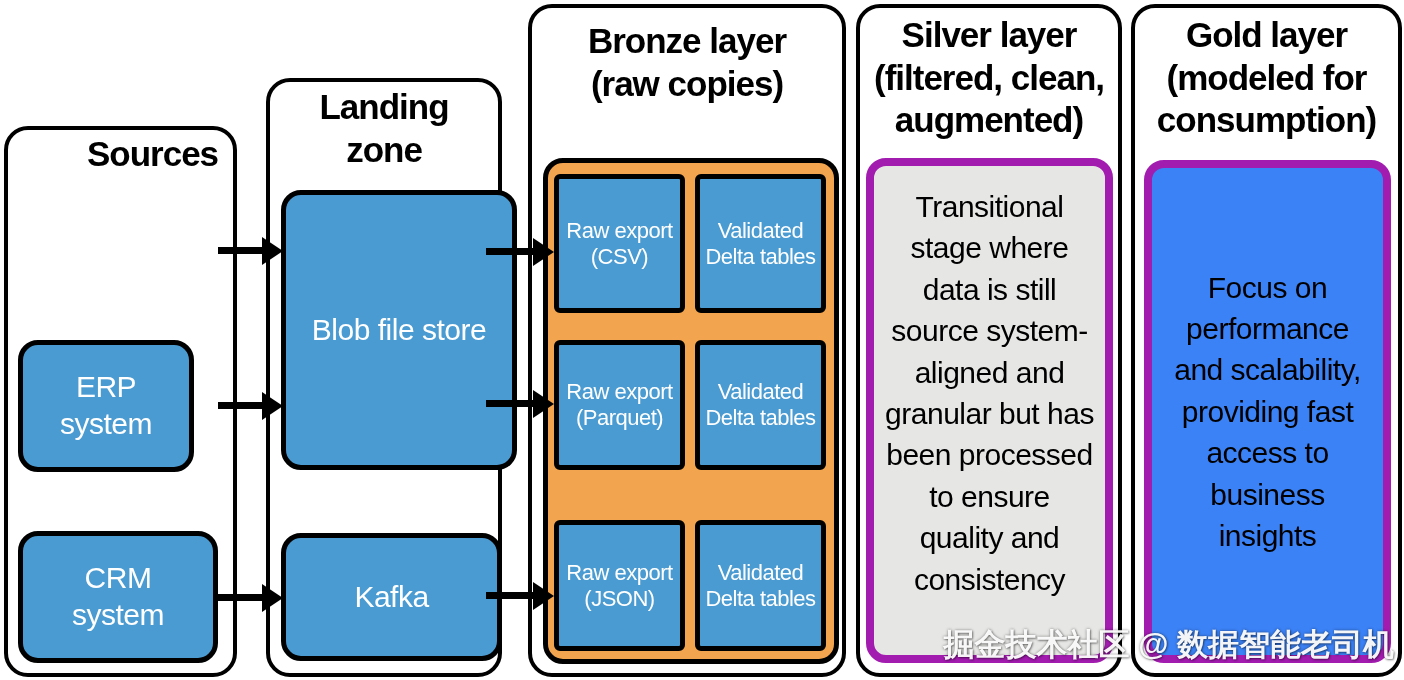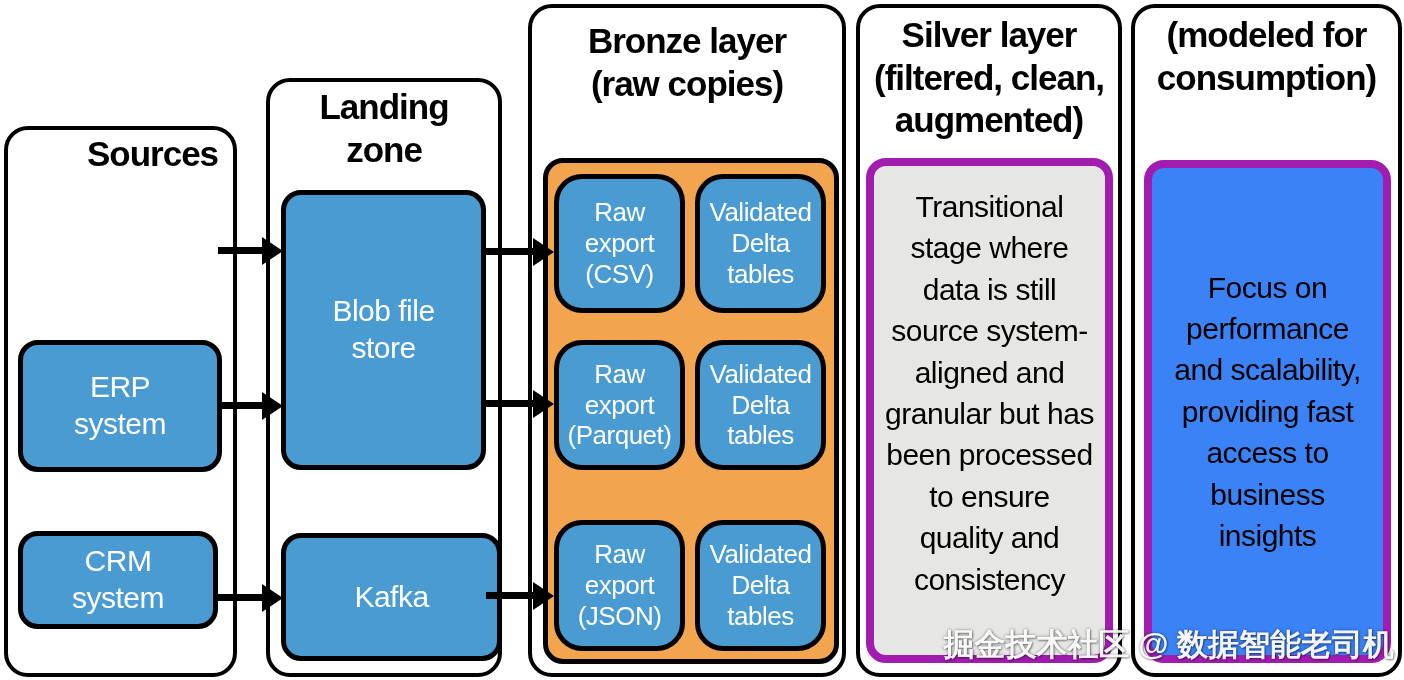--- a/index.html
+++ b/index.html
@@ -29,31 +29,31 @@
   .t-gold{left:1131px;top:14px;width:271px;}
   .col-title .sub{display:block;font-weight:bold;}
 
   
   .node{
     position:absolute;box-sizing:border-box;border:5px solid #000;border-radius:20px;
     display:flex;align-items:center;justify-content:center;text-align:center;
     color:#fff;font-size:30px;line-height:1.22;letter-spacing:-0.5px;
   }
   .n-oltp{left:18px;top:186px;width:200px;height:132px;padding:0 30px;}
-  .n-erp{left:18px;top:340px;width:204px;height:132px;padding:0 30px;}
-  .n-crm{left:18px;top:531px;width:200px;height:98px;padding:8px 30px;}
-  .n-blob{left:281px;top:190px;width:205px;height:280px;padding:4px 25px;}
+  .n-erp{left:18px;top:340px;width:176px;height:132px;padding:0 30px;}
+  .n-crm{left:18px;top:531px;width:200px;height:132px;padding:8px 30px;}
+  .n-blob{left:281px;top:190px;width:236px;height:280px;padding:4px 25px;}
   .n-kafka{left:281px;top:533px;width:221px;height:128px;padding:0 10px;}
 
   
   .orange-box{
     position:absolute;left:543px;top:158px;width:296px;height:506px;
     border:5px solid #000;border-radius:20px;box-sizing:border-box;
   }
-  .node.small{border-radius:28px;font-size:26px;line-height:1.18;padding:0 4px;}
+  .node.small{border-radius:6px;font-size:22px;line-height:1.18;padding:0 4px;}
   .n-csv{left:554px;top:174px;width:131px;height:139px;}
   .n-val1{left:695px;top:174px;width:131px;height:139px;}
   .n-parquet{left:554px;top:340px;width:131px;height:130px;}
   .n-val2{left:695px;top:340px;width:131px;height:130px;}
   .n-json{left:554px;top:520px;width:131px;height:131px;}
   .n-val3{left:695px;top:520px;width:131px;height:131px;}
 
   
   .info-box{
     position:absolute;box-sizing:border-box;border:8px solid #a21caf;border-radius:20px;
@@ -92,21 +92,21 @@
   <section class="container c-sources"></section>
   <section class="container c-landing"></section>
   <section class="container c-bronze"></section>
   <section class="container c-silver"></section>
   <section class="container c-gold"></section>
 
   <h2 class="col-title t-sources">Sources</h2>
   <h2 class="col-title t-landing">Landing zone</h2>
   <h2 class="col-title t-bronze"><span>Bronze layer</span><span class="sub">(raw copies)</span></h2>
   <h2 class="col-title t-silver"><span>Silver layer</span><span class="sub">(filtered, clean, augmented)</span></h2>
-  <h2 class="col-title t-gold"><span class="sub">(modeled for consumption)</span></h2>
+  <h2 class="col-title t-gold"><span>Gold layer</span><span class="sub">(modeled for consumption)</span></h2>
 
   <div class="node n-erp" style="background:#4A9BD2">ERP system</div>
   <div class="node n-crm" style="background:#4A9BD2">CRM system</div>
 
   <div class="node n-blob" style="background:#4A9BD2">Blob file store</div>
   <div class="node n-kafka" style="background:#4A9BD2">Kafka</div>
 
   <div class="orange-box" style="background:#F2A44F"></div>
   <div class="node small n-csv" style="background:#4A9BD2">Raw export (CSV)</div>
   <div class="node small n-val1" style="background:#4A9BD2">Validated Delta tables</div>

